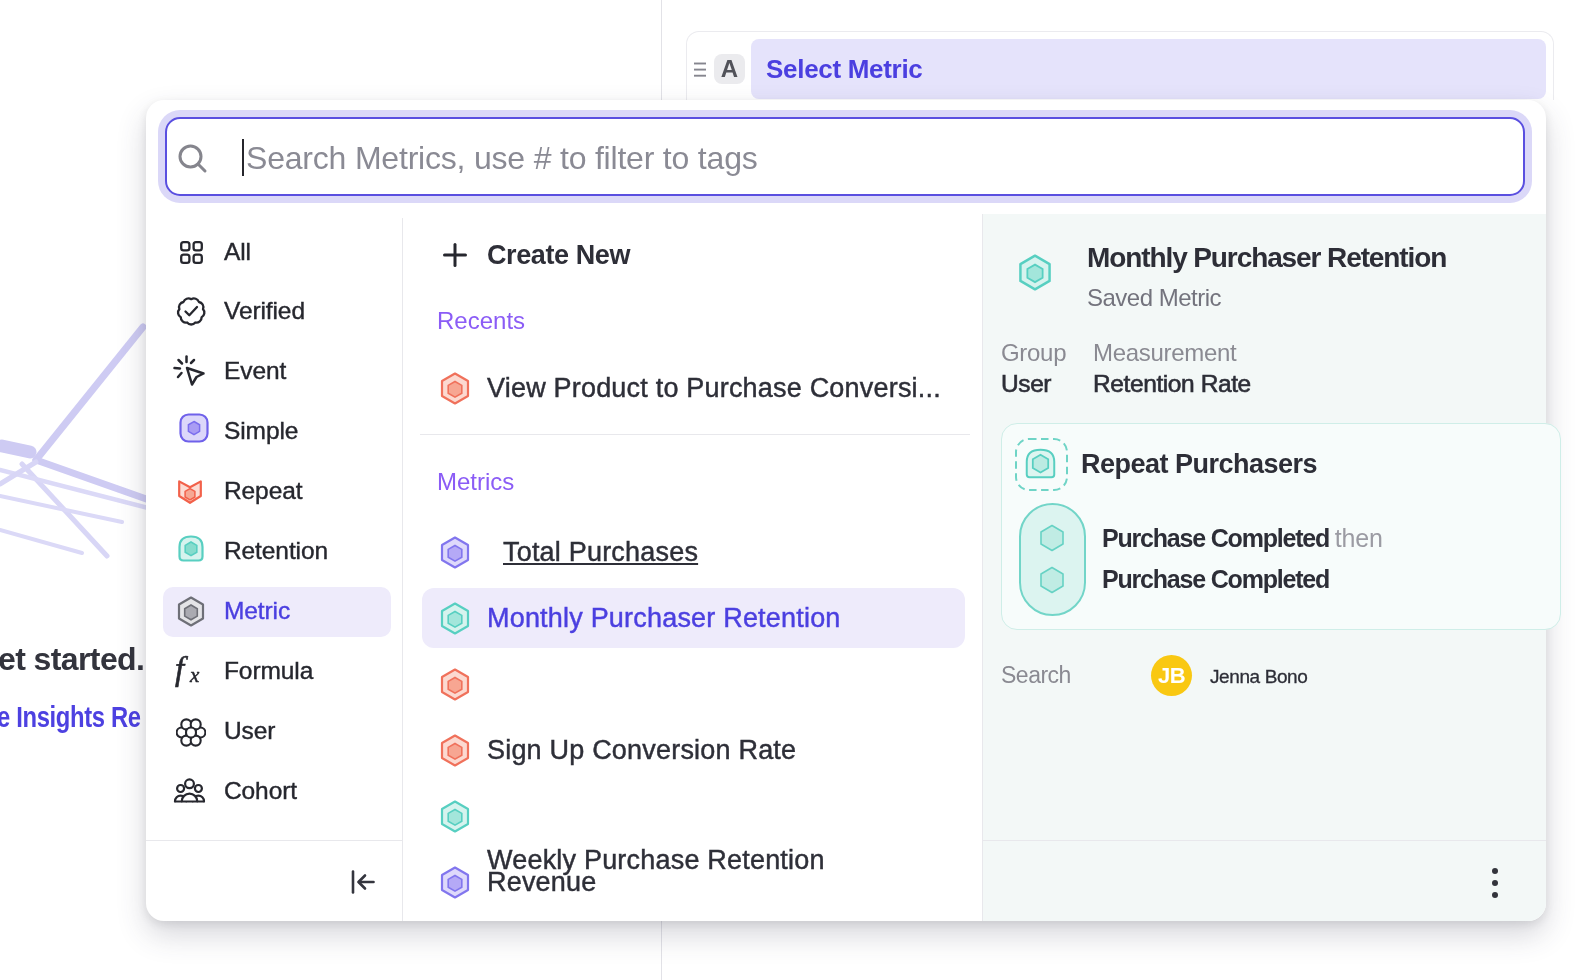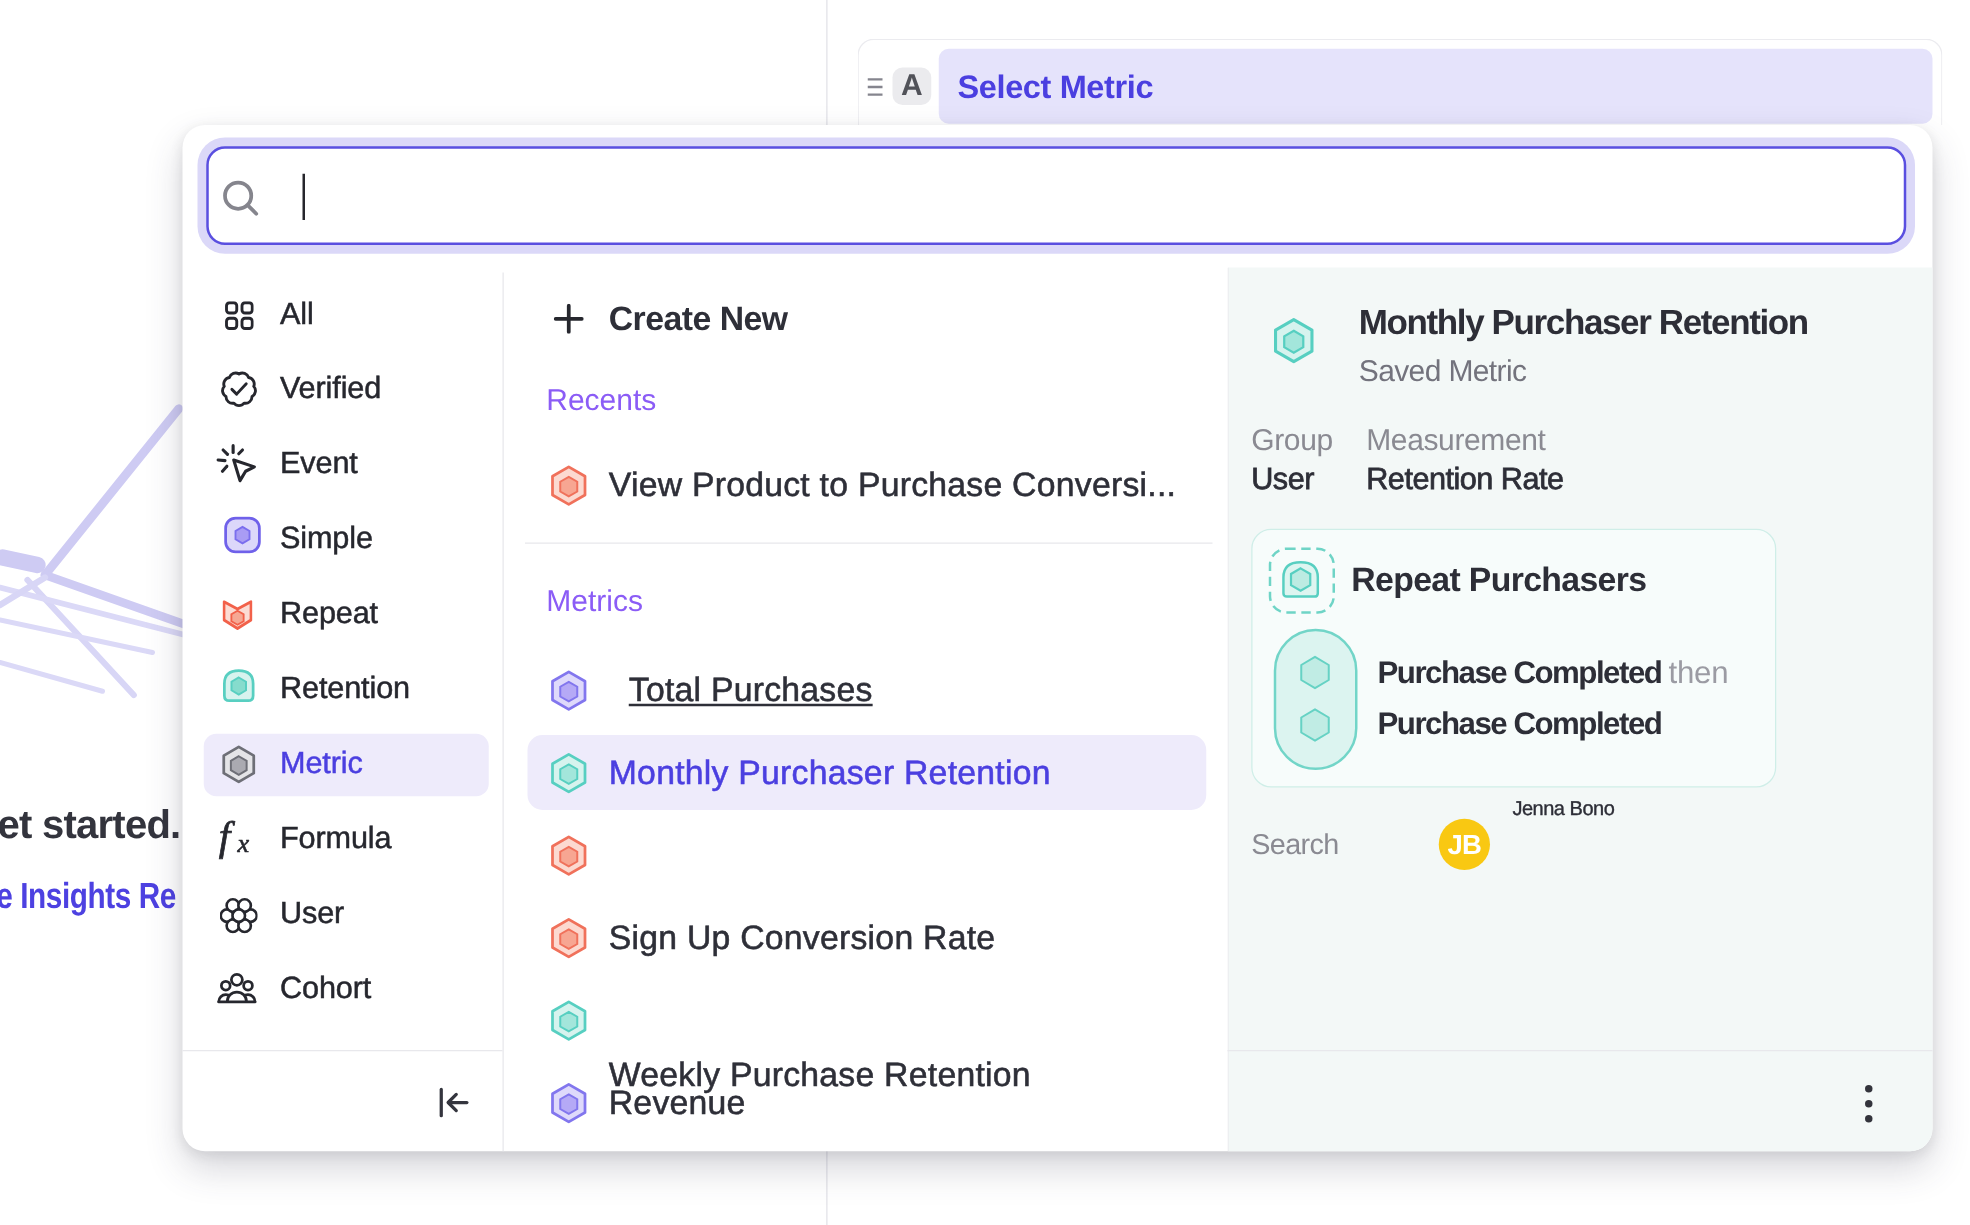--- a/index.html
+++ b/index.html
@@ -46,20 +46,21 @@
 
 <div id="modal" class="abs" style="left:146px; top:100px; width:1400px; height:821px; background:#fff; border-radius:18px; box-shadow:0 14px 30px rgba(55,55,80,0.20), 0 3px 10px rgba(0,0,0,0.09);">
 
   <div class="abs" style="left:12px; top:10px; width:1374px; height:93px; background:#dbd8f8; border-radius:22px;"></div>
   <div class="abs" style="left:19px; top:17px; width:1360px; height:79px; background:#fff; border:2px solid #5a4fe0; border-radius:15px;"></div>
   <svg class="abs" style="left:32px; top:44px;" width="30" height="30" viewBox="0 0 30 30">
     <circle cx="12.5" cy="12.5" r="10.5" fill="none" stroke="#85858d" stroke-width="3"></circle>
     <line x1="20.5" y1="20.5" x2="27" y2="27" stroke="#85858d" stroke-width="3" stroke-linecap="round"></line>
   </svg>
   <div class="abs" style="left:96px; top:39px; width:2px; height:37px; background:#26262c;"></div>
+  <div class="abs" style="left:100px; top:39px; font-size:32px; line-height:38px; color:#8a8a94; letter-spacing:-0.2px; white-space:nowrap;">Search Metrics, use # to filter to tags</div>
 
   <div class="abs" style="left:256px; top:118px; width:1px; height:703px; background:#e8e8ec;"></div>
 
   <div class="abs" style="left:836px; top:114px; width:564px; height:707px; background:#f3f8f7; border-left:1px solid #e8e8ec; border-radius:0 0 18px 0;"></div>
 
   <div class="abs" style="left:17px; top:487px; width:228px; height:50px; background:#eeebfb; border-radius:10px;"></div>
 
   <svg class="abs" style="left:34px; top:141px;" width="23" height="23" viewBox="0 0 23 23">
     <g fill="none" stroke="#26272e" stroke-width="2.3">
       <rect x="1.2" y="1.2" width="8.2" height="8.2" rx="2.4"></rect>
@@ -215,21 +216,21 @@
     <path d="M15 9.5 L21.8 13.4 V21.2 L15 25.1 L8.2 21.2 V13.4 Z" fill="#a3e6db" stroke="#57cfc1" stroke-width="1.6"></path>
   </svg>
   <div class="abs" style="left:941px; top:142px; font-size:28px; font-weight:700; color:#2d2e37; letter-spacing:-1.1px; white-space:nowrap;">Monthly Purchaser Retention</div>
   <div class="abs" style="left:941px; top:184px; font-size:24px; letter-spacing:-0.5px; color:#73737d;">Saved Metric</div>
 
   <div class="abs" style="left:855px; top:239px; font-size:24px; letter-spacing:-0.3px; color:#8a8a92;">Group</div>
   <div class="abs" style="left:947px; top:239px; font-size:24px; letter-spacing:-0.3px; color:#8a8a92;">Measurement</div>
   <div class="abs" style="left:855px; top:270px; font-size:24.5px; color:#2d2e37; letter-spacing:-0.4px; -webkit-text-stroke:0.6px;">User</div>
   <div class="abs" style="left:947px; top:270px; font-size:24.5px; color:#2d2e37; letter-spacing:-0.4px; -webkit-text-stroke:0.6px;">Retention Rate</div>
 
-  <div class="abs" style="left:855px; top:323px; width:420px; height:207px; background:#f7fcfb; border:1.5px solid #cfeee8; border-radius:16px;">
+  <div class="abs" style="left:855px; top:323px; width:560px; height:207px; background:#f7fcfb; border:1.5px solid #cfeee8; border-radius:16px;">
     <svg class="abs" style="left:12px; top:13px;" width="55" height="55" viewBox="0 0 55 55">
         <rect x="2" y="2" width="51" height="51" rx="13" fill="none" stroke="#6fd4c6" stroke-width="2" stroke-dasharray="7.5 4.5"></rect>
       </svg>
     <svg class="abs" style="left:22px; top:23px;" width="33" height="33" viewBox="0 0 30 30">
       <path d="M2.5 25 L2.5 13.5 Q2.5 2.5 15 2.5 Q27.5 2.5 27.5 13.5 L27.5 25 Q27.5 27.5 25 27.5 L5 27.5 Q2.5 27.5 2.5 25 Z" fill="#ddf5f0" stroke="#58cfc1" stroke-width="1.8"></path>
       <path d="M15 7 L22 11.05 V19.15 L15 23.2 L8 19.15 V11.05 Z" fill="#bcebe2" stroke="#58cfc1" stroke-width="1.6"></path>
     </svg>
     <div class="abs" style="left:79px; top:25px; font-size:27px; font-weight:700; color:#2d2e37; letter-spacing:-0.5px; white-space:nowrap;">Repeat Purchasers</div>
     <div class="abs" style="left:17px; top:79px; width:67px; height:113px; background:#dcf4f0; border:2px solid #72d5c8; border-radius:34px;"></div>
     <svg class="abs" style="left:37px; top:100px;" width="26" height="28" viewBox="0 0 26 28">
@@ -237,20 +238,20 @@
     </svg>
     <svg class="abs" style="left:37px; top:142px;" width="26" height="28" viewBox="0 0 26 28">
       <path d="M13 1.5 L24 8 V20 L13 26.5 L2 20 V8 Z" fill="#c0ece4" stroke="#66d2c4" stroke-width="1.6" stroke-linejoin="round"></path>
     </svg>
     <div class="abs" style="left:100px; top:99px; font-size:25px; line-height:31px; font-weight:700; color:#2d2e37; letter-spacing:-1.2px; white-space:nowrap;">Purchase Completed <span style="font-weight:400; color:#9b9ba3; letter-spacing:-0.2px;">then</span></div>
     <div class="abs" style="left:100px; top:140px; font-size:25px; line-height:31px; font-weight:700; color:#2d2e37; letter-spacing:-1.2px; white-space:nowrap;">Purchase Completed</div>
   </div>
 
   <div class="abs" style="left:855px; top:562px; font-size:23px; letter-spacing:-0.5px; color:#8a8a92;">Search</div>
   <div class="abs" style="left:1005px; top:555px; width:41px; height:41px; background:#f9c812; border-radius:50%; text-align:center; line-height:41px; font-size:22px; font-weight:700; color:#fff; letter-spacing:-0.5px;">JB</div>
-  <div class="abs" style="left:1064px; top:532px; font-size:16px; line-height:31px; color:#2d2e37; letter-spacing:-0.4px; -webkit-text-stroke:0.3px;">Jenna Bono</div>
+  <div class="abs" style="left:1064px; top:561px; font-size:19px; line-height:31px; color:#2d2e37; letter-spacing:-0.4px; -webkit-text-stroke:0.3px;">Jenna Bono</div>
 
   <div class="abs" style="left:836px; top:740px; width:564px; height:1px; background:#e8e8ec;"></div>
   <div class="abs" style="left:1346px; top:768px; width:6px; height:6px; background:#33343c; border-radius:50%;"></div>
   <div class="abs" style="left:1346px; top:780px; width:6px; height:6px; background:#33343c; border-radius:50%;"></div>
   <div class="abs" style="left:1346px; top:792px; width:6px; height:6px; background:#33343c; border-radius:50%;"></div>
 
 </div>
 
 </body></html>

